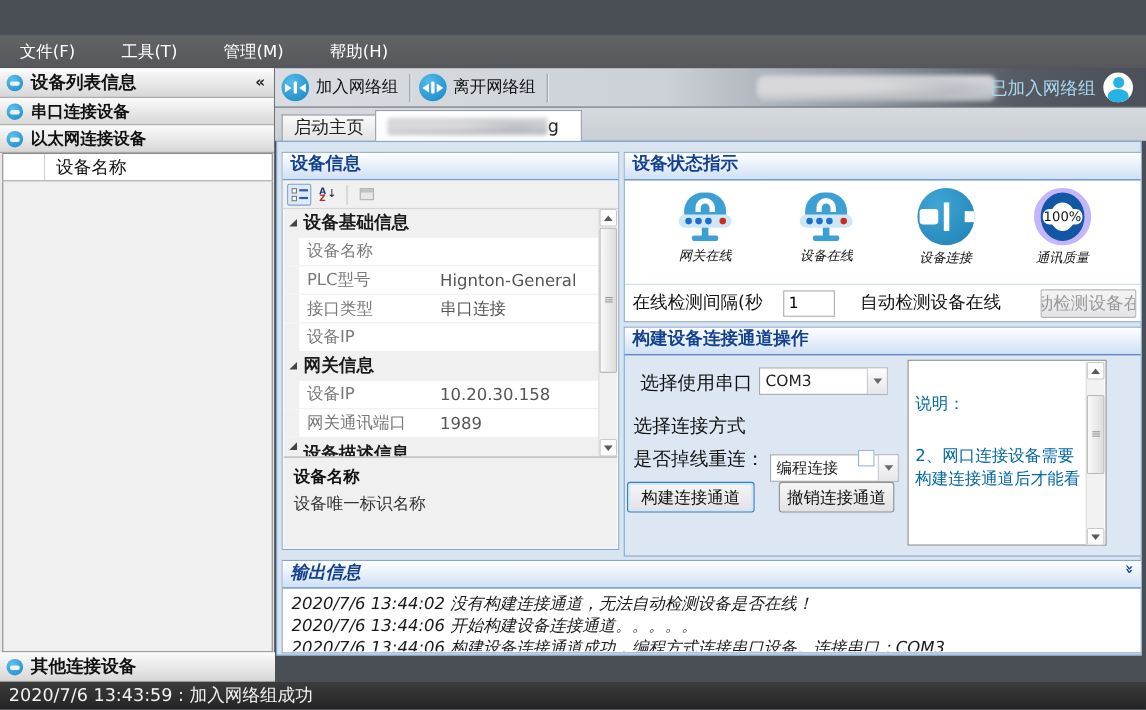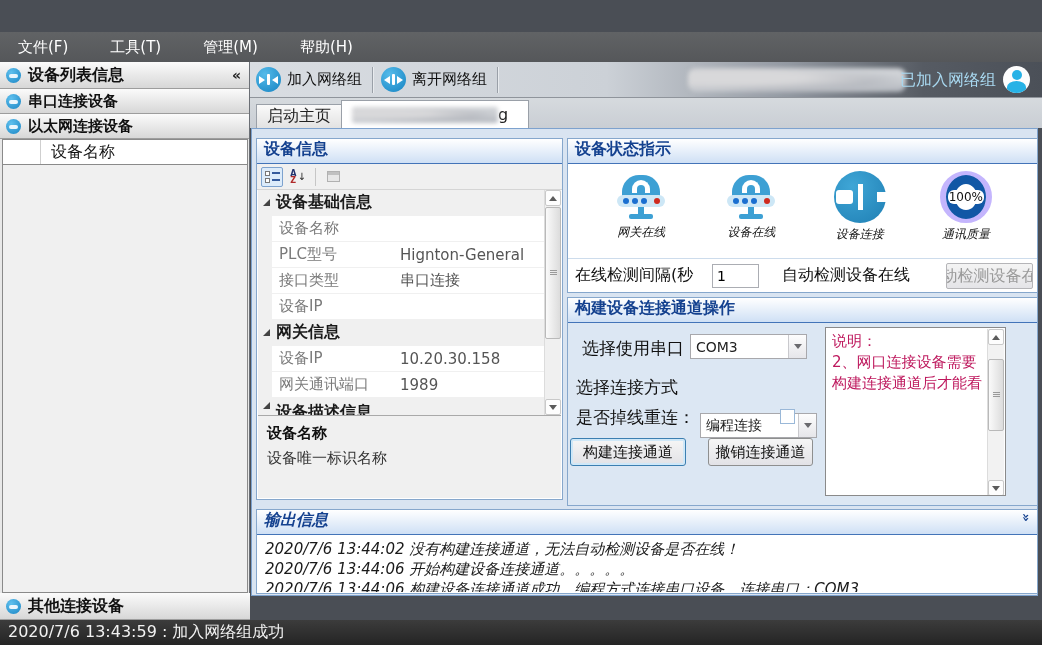--- a/index.html
+++ b/index.html
@@ -197,21 +197,21 @@
     border-left:1px solid #c9c9cd; display:flex; align-items:center; justify-content:center; }
   .dropdown .dd-btn i { width:0; height:0; border-left:4px solid transparent; border-right:4px solid transparent;
     border-top:5px solid #6a6a6e; }
   .checkbox { position:absolute; width:15px; height:15px; background:#fff; border:1px solid #9ab8d8; }
   .btn { position:absolute; height:28px; display:flex; align-items:center; justify-content:center;
     font-size:15px; color:#111; background:linear-gradient(#f6f6f6,#e2e2e6); border:1px solid #8e8f8f;
     border-radius:3px; white-space:nowrap; }
   .btn-focus { border:1px solid #3c7fb1; box-shadow:inset 0 0 0 2px #cfe8f8; }
   .note-box { position:absolute; left:257px; top:29px; width:181px; height:169px; background:#fff;
     border:1px solid #8a8a8a; padding:3px 22px 3px 6px; overflow:hidden; }
-  .note-box p { font-size:15px; color:#be185d; line-height:21px; }
+  .note-box p { font-size:15px; color:#0369a1; line-height:21px;margin-top:26px; }
   .note-scroll { right:1px; top:1px; height:167px; background:#f2f2f2; }
   .note-scroll .vs-thumb { top:30px; height:72px; }
 
   
   .p-output { left:4px; top:380px; width:782px; height:85px;font-style:italic; }
   .log-area { position:absolute; left:1px; right:1px; top:26px; bottom:1px; background:#fff;
     padding:3px 7px; overflow:hidden; }
   .log-line { font-size:15px; color:#1a1a1a; line-height:20px; white-space:nowrap; }
 </style>
 </head>

